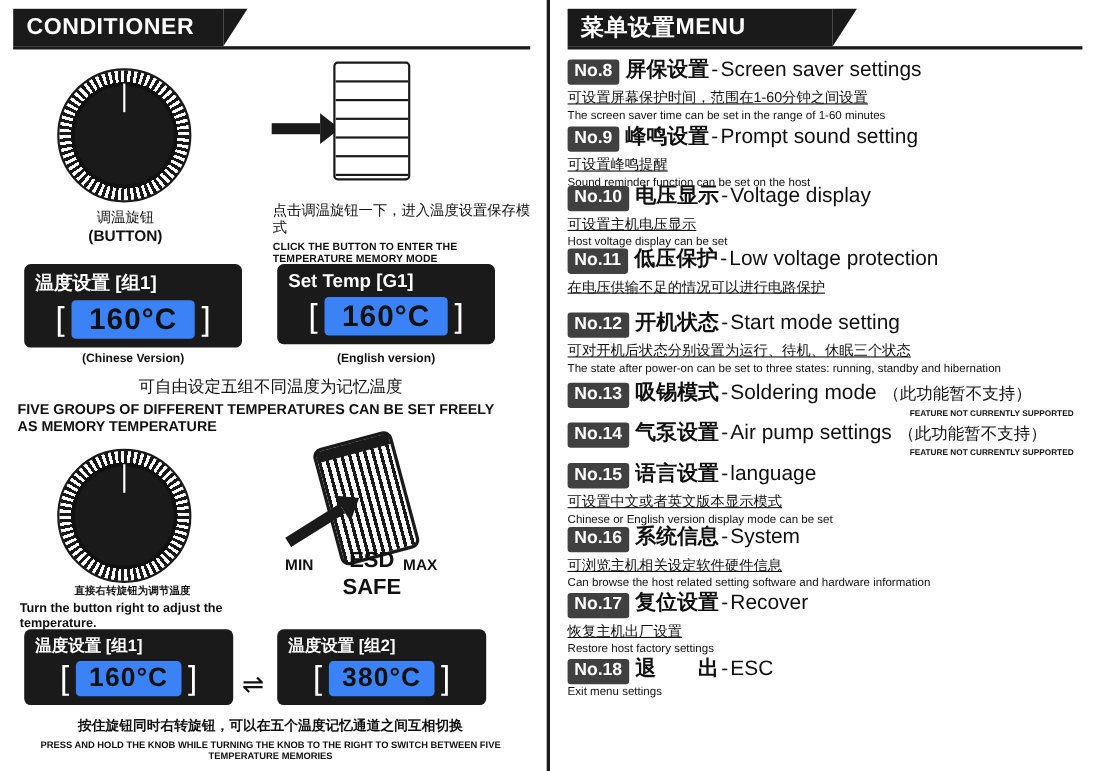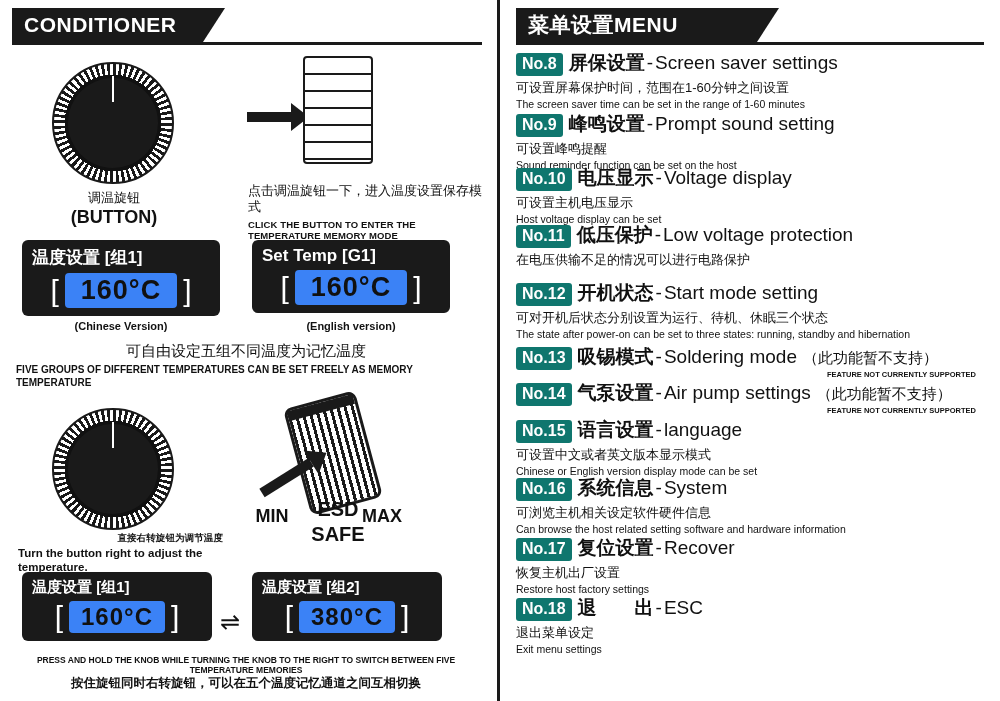--- a/index.html
+++ b/index.html
@@ -58,21 +58,21 @@
     border-radius:50%;
     background:#1a1a1a;
   }
   .knob .tick{
     position:absolute;left:50%;top:10%;width:2px;height:22%;
     background:#fff;transform:translateX(-50%);
   }
 
   .caption{position:absolute;text-align:center;line-height:1.25;}
   .cap-cn{font-size:13px;color:#111;}
-  .cap-en{font-size:18px;font-weight:bold;color:#111;}
+  .cap-en{font-size:14px;font-weight:bold;color:#111;}
   .cap-small{font-size:9.5px;font-weight:bold;color:#111;letter-spacing:.1px;}
 
   
   .disp{
     position:absolute;
     background:#1a1a1a;color:#fff;
     border-radius:6px;
     padding:6px 8px 8px 8px;
     box-sizing:border-box;
   }
@@ -83,21 +83,21 @@
     background:#3b82f6;color:#111;
     border-radius:4px;
     font-size:27px;font-weight:bold;
     padding:2px 16px;
     letter-spacing:1px;
   }
   .disp-label{position:absolute;font-size:11px;font-weight:bold;text-align:center;}
 
   .centerline{position:absolute;text-align:center;}
   .cl-cn{font-size:15px;}
-  .cl-en{font-size:10px;font-weight:bold;line-height:1.25;}
+  .cl-en{font-size:13px;font-weight:bold;line-height:1.25;}
 
   
   .arrow{
     position:absolute;
     width:44px;height:10px;background:#1a1a1a;
   }
   .arrow:after{
     content:"";position:absolute;right:-18px;top:-9px;
     border-left:18px solid #1a1a1a;
     border-top:14px solid transparent;
@@ -131,31 +131,31 @@
   
   .swap{position:absolute;font-size:24px;}
 
   
   #right-banner{left:516px;top:8px;width:215px;font-size:21px;}
   #right-underline{left:516px;top:42px;width:468px;}
 
   .item{position:absolute;left:516px;}
   .item .head{display:flex;align-items:baseline;gap:0px;}
   .tag{
-    background:#0f766e;color:#fff;
+    background:#404040;color:#fff;
     font-size:16px;font-weight:bold;
     padding:2px 6px 3px 6px;
     border-radius:3px;
     margin-right:6px;
     display:inline-block;
   }
   .cn{font-size:19px;font-weight:bold;color:#111;}
   .dash{font-size:19px;color:#111;margin:0 2px;}
   .en{font-size:19px;color:#111;}
-  .note-cn{font-size:13px;color:#111;margin-top:3px;}
+  .note-cn{font-size:13px;color:#111;margin-top:3px;text-decoration:underline;}
   .note-en{font-size:10.5px;color:#111;margin-top:1px;}
   .unsupported-cn{font-size:15px;color:#111;margin-left:6px;}
   .unsupported-en{font-size:7.5px;color:#111;font-weight:bold;text-align:right;}
 </style>
 </head>
 <body>
 
 <div class="page">
 
   <div class="divider"></div>
@@ -219,21 +219,21 @@
     <div class="cl-en">FIVE GROUPS OF DIFFERENT TEMPERATURES CAN BE SET FREELY AS MEMORY TEMPERATURE</div>
   </div>
 
   <div class="knob-wrap" style="left:52px;top:408px;width:122px;height:122px;">
     <div class="knob" style="width:122px;height:122px;">
       <div class="inner"></div>
       <div class="tick"></div>
     </div>
   </div>
   <div class="caption" style="left:18px;top:532px;width:205px;text-align:left;">
-    <div class="cap-small" style="text-align:right;">直接右转旋钮为调节温度</div>
+    <div class="cap-small" style="text-align:center;">直接右转旋钮为调节温度</div>
     <div class="cap-en" style="text-align:left;font-size:11.5px;line-height:1.25;margin-top:2px;">Turn the button right to adjust the temperature.</div>
   </div>
 
   <div class="drum" style="left:296px;top:398px;width:74px;height:110px;"></div>
   <div class="arrow" style="left:262px;top:488px;width:58px;transform:rotate(-32deg);transform-origin:left center;"></div>
   <div class="caption" style="left:252px;top:505px;width:40px;">
     <div class="cap-en">MIN</div>
   </div>
   <div class="caption" style="left:358px;top:505px;width:48px;">
     <div class="cap-en">MAX</div>
@@ -259,22 +259,22 @@
   <div class="disp" style="left:252px;top:572px;width:190px;">
     <div class="title" style="font-size:15px;">温度设置 [组2]</div>
     <div class="lcdrow">
       <span class="brk">[</span>
       <span class="lcd" style="font-size:24px;padding:2px 12px;">380°C</span>
       <span class="brk">]</span>
     </div>
   </div>
 
   <div class="centerline" style="left:16px;top:652px;width:460px;">
+    <div style="font-size:12.5px;font-weight:bold;">按住旋钮同时右转旋钮，可以在五个温度记忆通道之间互相切换</div>
     <div style="font-size:8.5px;font-weight:bold;margin-top:3px;">PRESS AND HOLD THE KNOB WHILE TURNING THE KNOB TO THE RIGHT TO SWITCH BETWEEN FIVE TEMPERATURE MEMORIES</div>
-    <div style="font-size:12.5px;font-weight:bold;">按住旋钮同时右转旋钮，可以在五个温度记忆通道之间互相切换</div>
   </div>
 
   <div class="banner" id="right-banner">
     <span>菜单设置</span>
     <span>MENU</span>
   </div>
   <div class="banner-underline" id="right-underline"></div>
 
   <div class="item" style="top:50px;">
     <div class="head">
@@ -385,17 +385,16 @@
     <div class="note-en">Restore host factory settings</div>
   </div>
 
   <div class="item" style="top:595px;">
     <div class="head">
       <span class="tag">No.18</span>
       <span class="cn">退　　出</span>
       <span class="dash">-</span>
       <span class="en">ESC</span>
     </div>
-    <div class="note-cn">退出菜单设定</div>
     <div class="note-en">Exit menu settings</div>
   </div>
 
 </div>
 
 </body></html>

